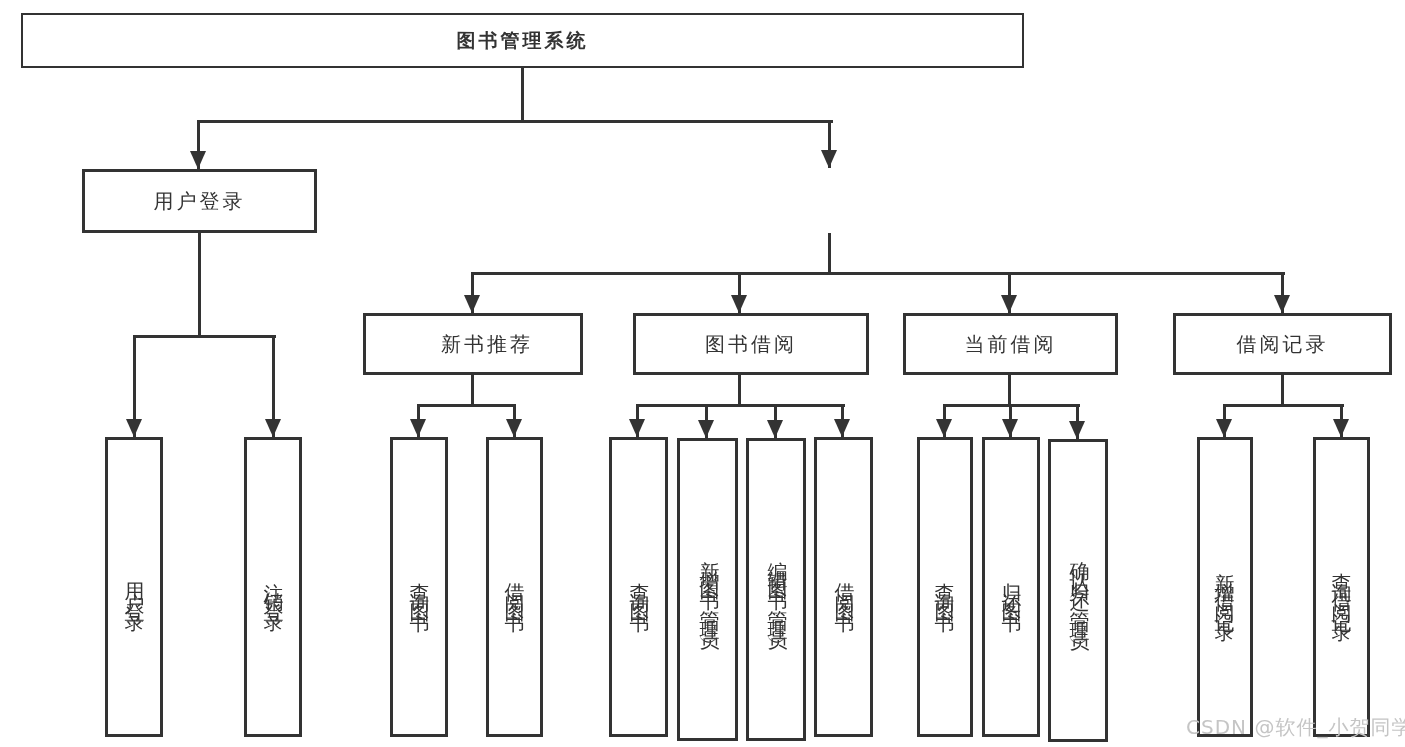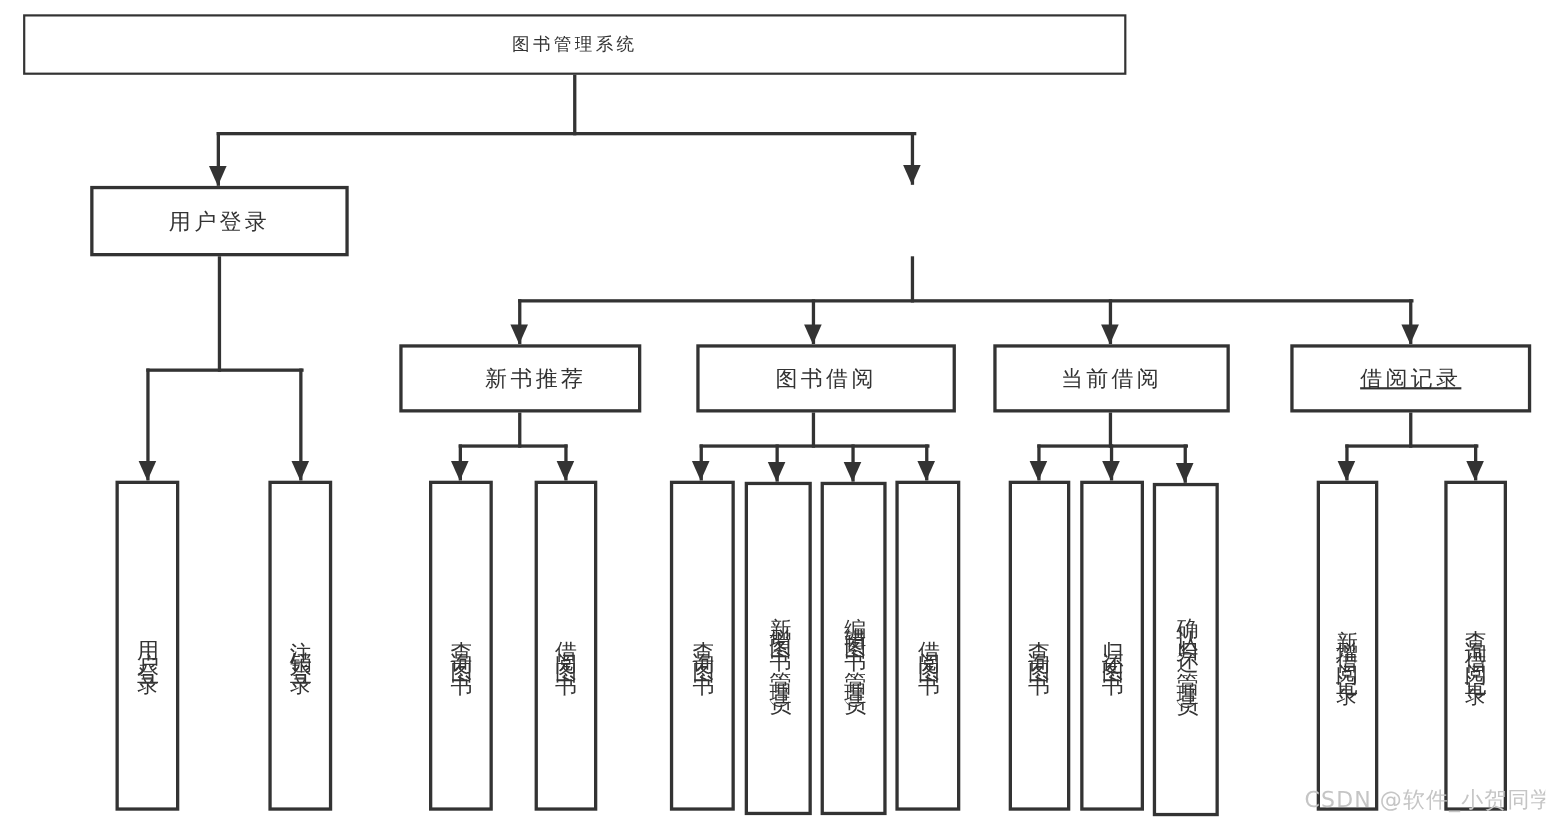--- a/index.html
+++ b/index.html
@@ -5,21 +5,21 @@
   html,body{margin:0;padding:0;background:#ffffff;}
   #canvas{
     position:relative;width:1405px;height:747px;background:#ffffff;overflow:hidden;
     font-family:"DejaVu Sans","Liberation Sans",sans-serif;color:#333333;
   }
   .box{
     position:absolute;box-sizing:border-box;border:3px solid #333333;background:#ffffff;
     display:flex;align-items:center;justify-content:center;
     font-size:20px;letter-spacing:3px;white-space:nowrap;color:#333333;
   }
-  .box.root{border-width:2px;font-size:16px;}
+  .box.root{border-width:2px;font-size:19px;font-weight:bold;}
   .vbox{
     position:absolute;box-sizing:border-box;border:3px solid #333333;background:#ffffff;
     writing-mode:vertical-rl;text-orientation:mixed;text-align:center;
     font-size:20px;letter-spacing:10px;line-height:51px;color:#333333;
   }
   .lv{position:absolute;width:3px;background:#333333;}
   .lh{position:absolute;height:3px;background:#333333;}
   .ah{
     position:absolute;width:0;height:0;
     border-left:8px solid transparent;border-right:8px solid transparent;
@@ -60,21 +60,21 @@
   <div class="lv" style="left:1008px;top:272px;height:41px;"></div>
   <div class="lv" style="left:1281px;top:272px;height:41px;"></div>
   <div class="ah" style="left:464px;top:295px;"></div>
   <div class="ah" style="left:731px;top:295px;"></div>
   <div class="ah" style="left:1001px;top:295px;"></div>
   <div class="ah" style="left:1274px;top:295px;"></div>
 
   <div class="box" style="left:363px;top:313px;width:220px;height:62px;padding-left:28px;">新书推荐</div>
   <div class="box" style="left:633px;top:313px;width:236px;height:62px;">图书借阅</div>
   <div class="box" style="left:903px;top:313px;width:215px;height:62px;">当前借阅</div>
-  <div class="box" style="left:1173px;top:313px;width:219px;height:62px;text-decoration:underline;">借阅记录</div>
+  <div class="box" style="left:1173px;top:313px;width:219px;height:62px;">借阅记录</div>
 
   <div class="lv" style="left:471px;top:375px;height:32px;"></div>
   <div class="lh" style="left:417px;top:404px;width:99px;"></div>
   <div class="lv" style="left:417px;top:404px;height:33px;"></div>
   <div class="lv" style="left:513px;top:404px;height:33px;"></div>
   <div class="ah" style="left:410px;top:419px;"></div>
   <div class="ah" style="left:506px;top:419px;"></div>
 
   <div class="lv" style="left:738px;top:375px;height:32px;"></div>
   <div class="lh" style="left:636px;top:404px;width:209px;"></div>

